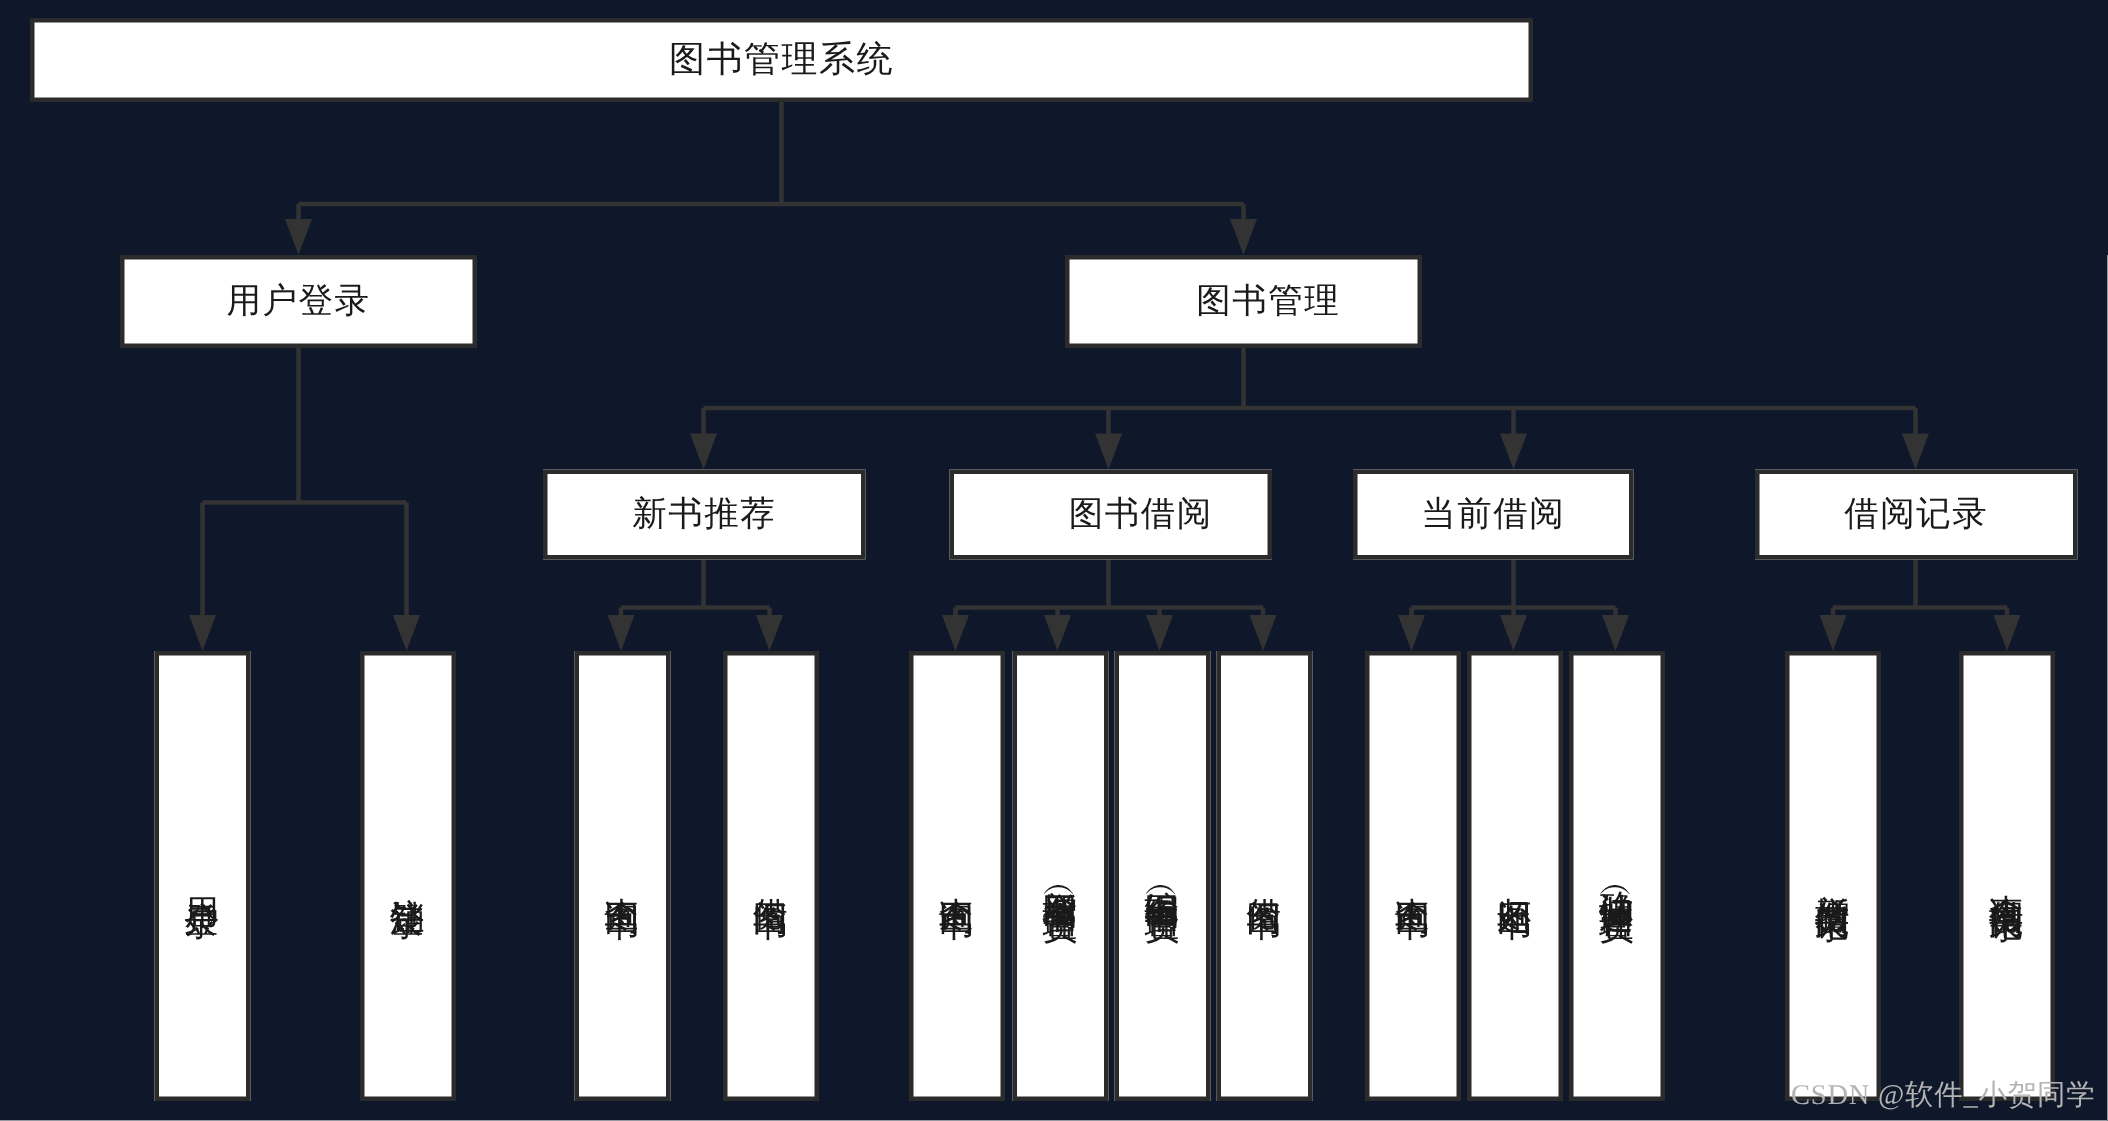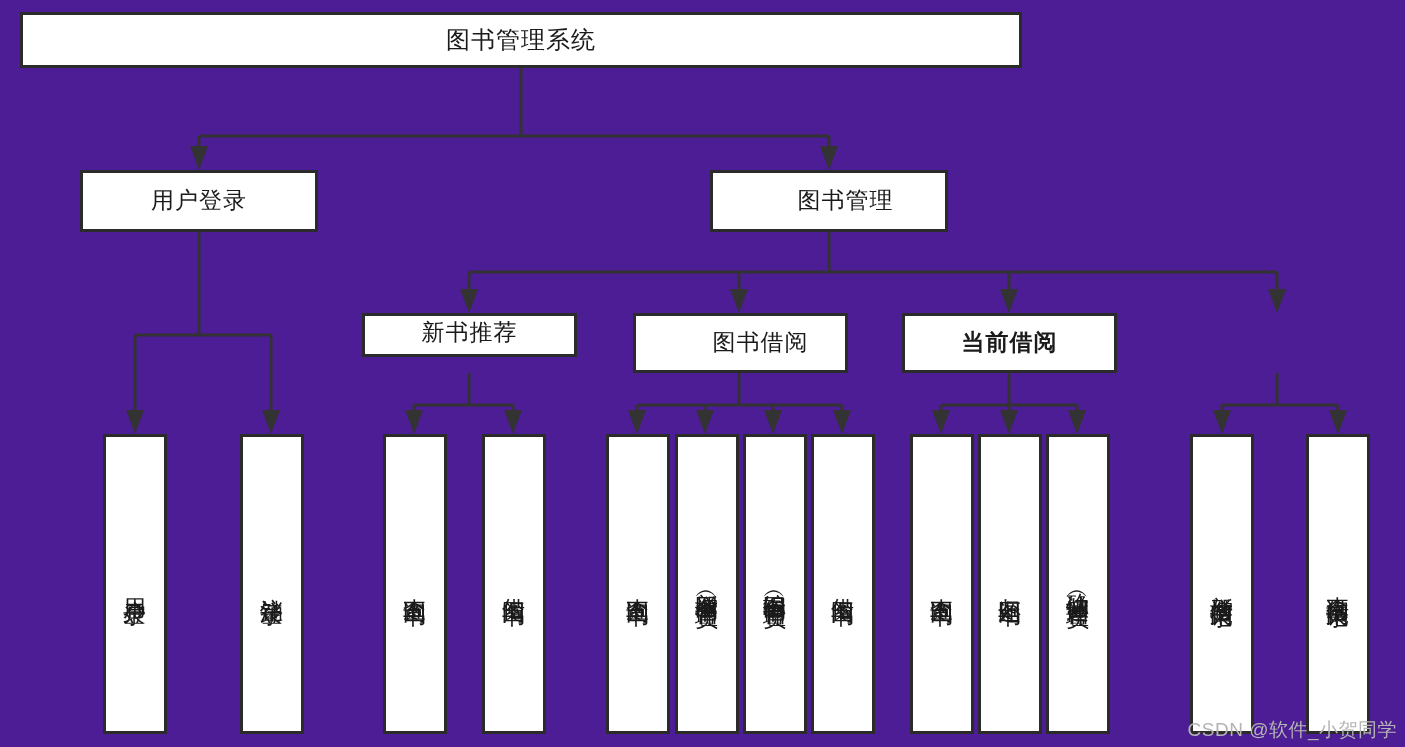--- a/index.html
+++ b/index.html
@@ -4,21 +4,21 @@
 <style>
   html,body{margin:0;padding:0;background:#ffffff;}
   body{
     font-family:"Liberation Sans","DejaVu Sans",sans-serif;
     -webkit-font-smoothing:antialiased;
   }
   #stage{
     position:relative;
     width:1405px;
     height:747px;
-    background:#4c1d95;
+    background:#0f172a;
     overflow:hidden;
   }
   
   #connectors{
     position:absolute;
     left:0; top:0;
     width:1405px;
     height:747px;
     pointer-events:none;
   }
@@ -67,20 +67,21 @@
   
   #watermark{
     position:absolute;
     right:8px;
     bottom:4px;
     font-size:19px;
     color:#b3b3b3;
     letter-spacing:0.5px;
     white-space:nowrap;
     user-select:none;
+    font-family:Liberation Serif, serif;
   }
 </style>
 </head>
 <body>
 
 <div id="stage">
 
   <svg id="connectors" viewBox="0 0 1405 747" width="1405" height="747">
 
     <line x1="521" y1="68" x2="521" y2="136"></line>
@@ -154,28 +155,31 @@
     <span>图书管理系统</span>
   </div>
 
   <div class="node h" style="left:80px; top:170px; width:238px; height:62px;">
     <span>用户登录</span>
   </div>
   <div class="node h" style="left:710px; top:170px; width:238px; height:62px;padding-left:33px;">
     <span>图书管理</span>
   </div>
 
-  <div class="node h" style="left:362px; top:313px; width:215px; height:44px;font-family:Liberation Mono, monospace;">
+  <div class="node h" style="left:362px; top:313px; width:215px; height:60px;">
     <span>新书推荐</span>
   </div>
   <div class="node h" style="left:633px; top:313px; width:215px; height:60px;padding-left:40px;">
     <span>图书借阅</span>
   </div>
-  <div class="node h" style="left:902px; top:313px; width:215px; height:60px;font-weight:bold;">
+  <div class="node h" style="left:902px; top:313px; width:187px; height:60px;">
     <span>当前借阅</span>
+  </div>
+  <div class="node h" style="left:1170px; top:313px; width:215px; height:60px;">
+    <span>借阅记录</span>
   </div>
 
   <div class="node v" style="left:103px; top:434px; width:64px; height:300px;">
     <span class="vtext">用户登录</span>
   </div>
   <div class="node v" style="left:240px; top:434px; width:64px; height:300px;">
     <span class="vtext">注销登录</span>
   </div>
 
   <div class="node v" style="left:383px; top:434px; width:64px; height:300px;">

